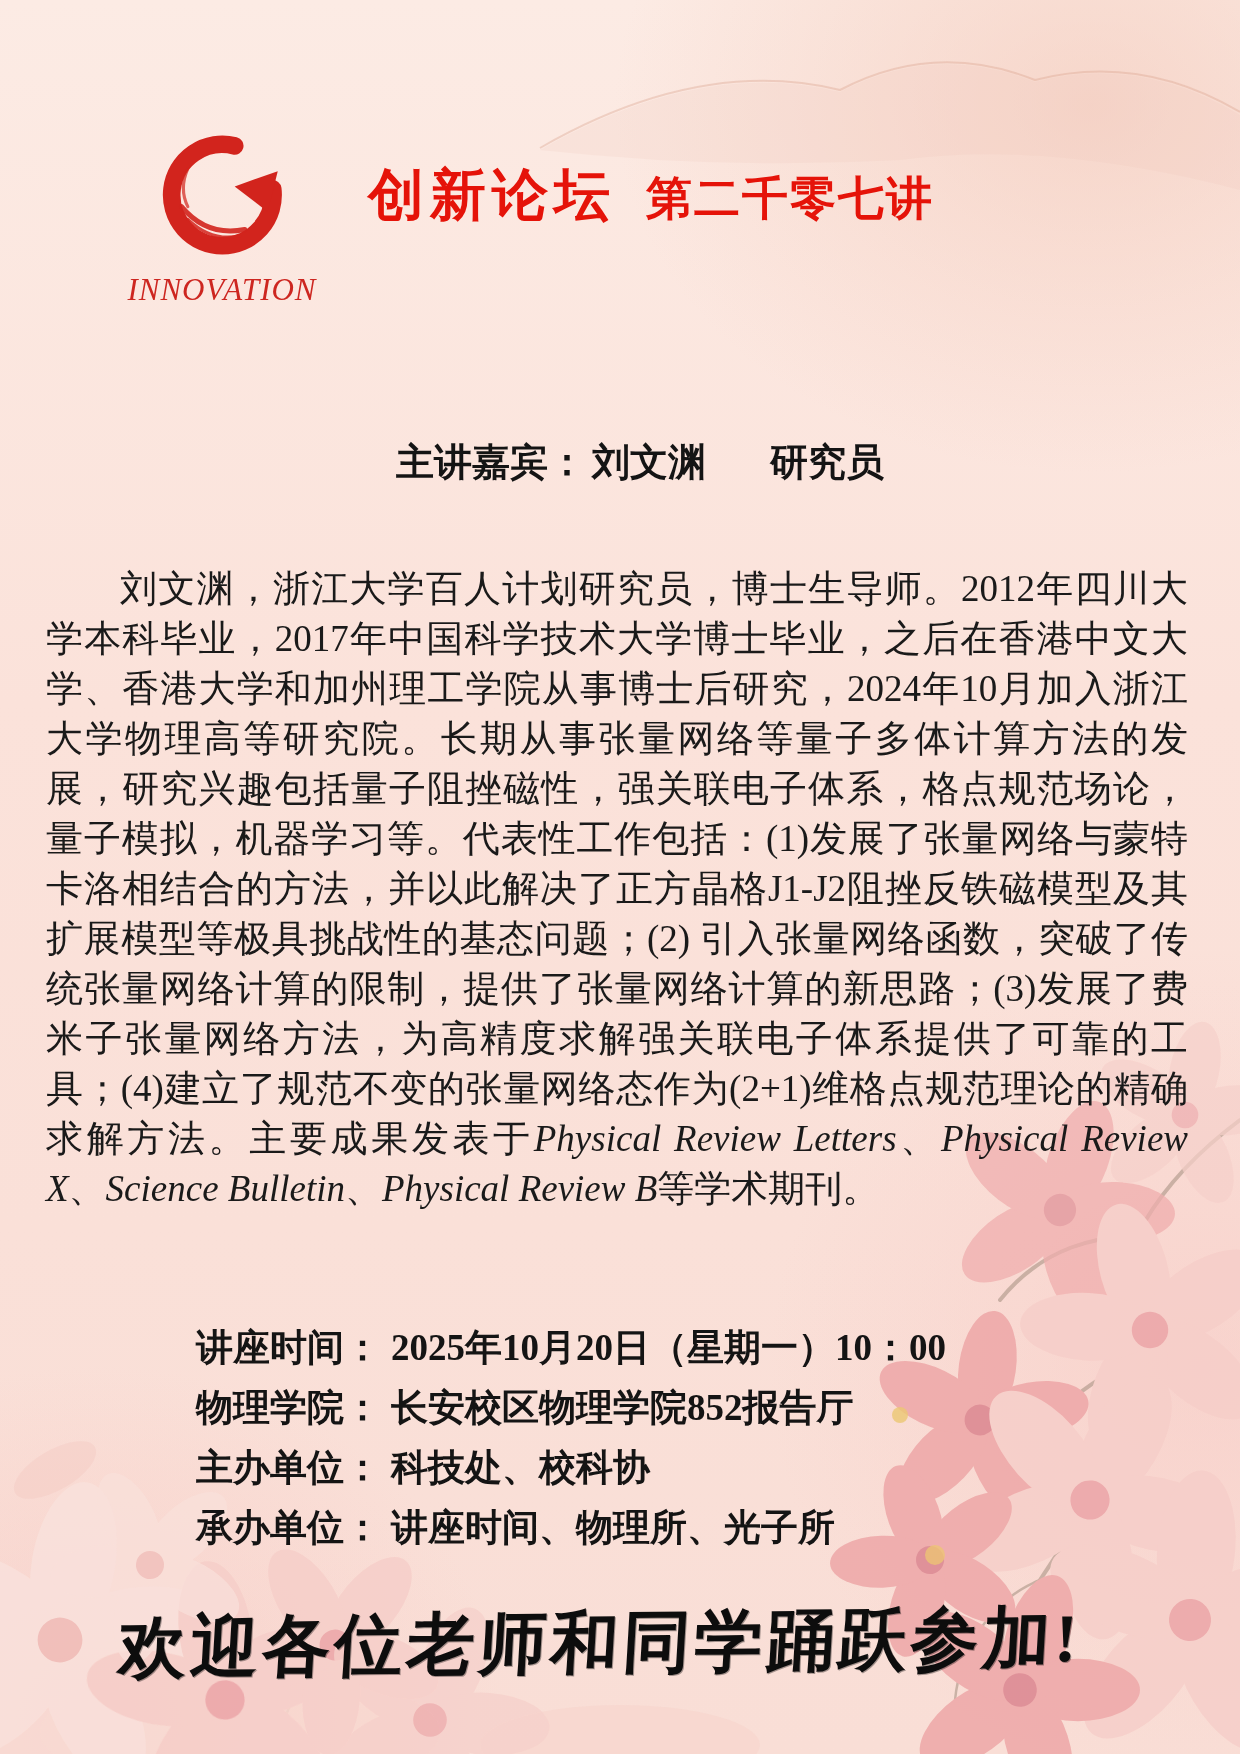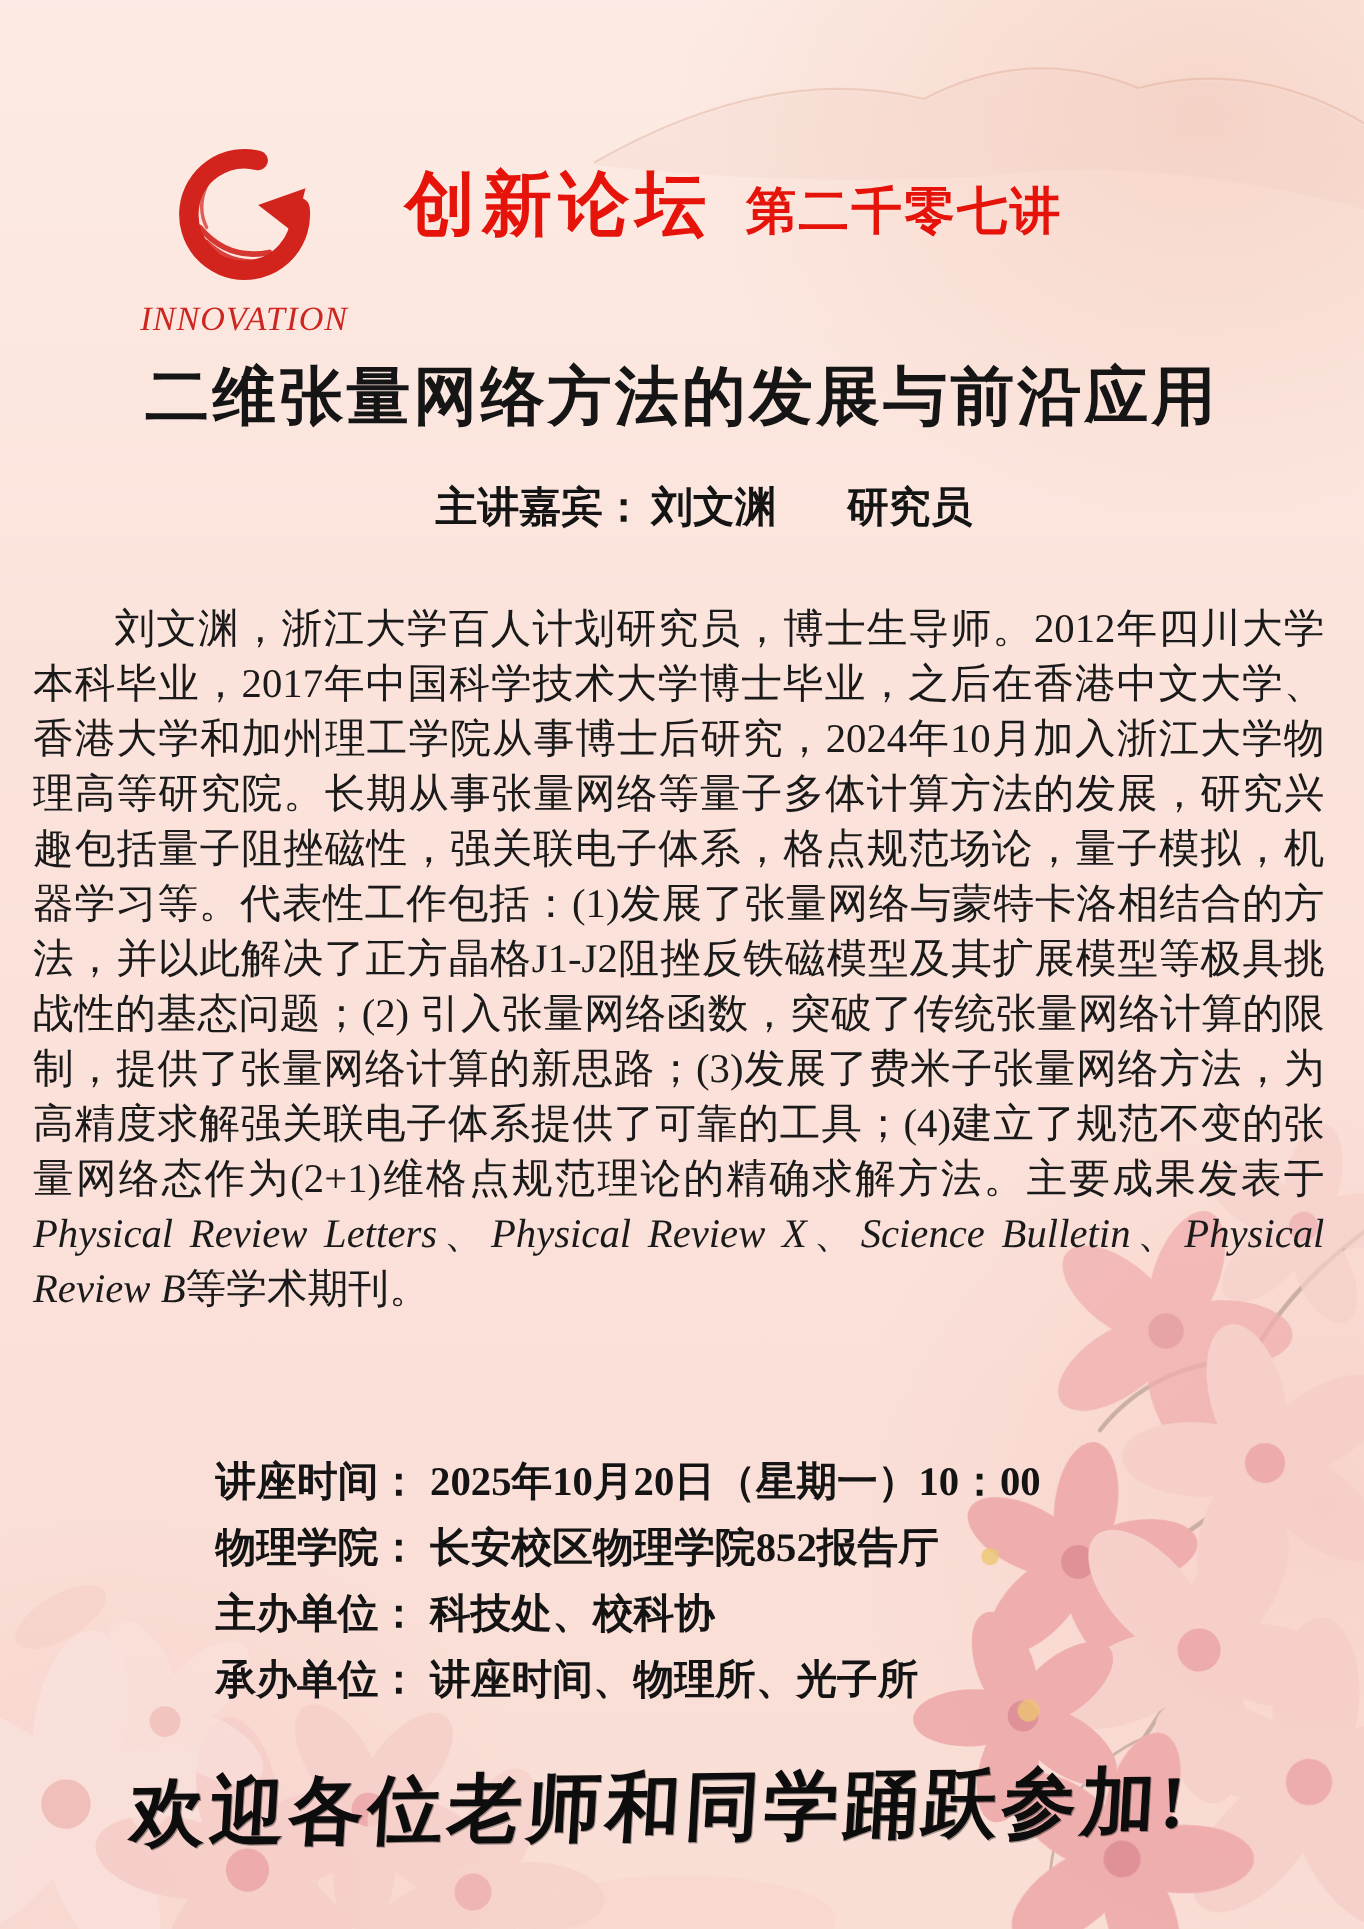--- a/index.html
+++ b/index.html
@@ -18,22 +18,22 @@
   
   .logo{position:absolute;left:112px;top:118px;width:220px;text-align:center;}
   .logo-icon{width:160px;height:152px;display:block;margin:0 auto;}
   .logo-text{
     font-family:"Liberation Serif",serif;font-size:31px;letter-spacing:1px;
     color:#cd2620;margin-top:2px;font-style:italic;
   }
   .forum-line{position:absolute;left:368px;top:142px;white-space:nowrap;}
   .forum-title{
     font-family:"Liberation Sans","DejaVu Sans",sans-serif;
-    font-size:64px;font-weight:bold;color:#e51309;letter-spacing:6px;
-    display:inline-block;vertical-align:baseline;
+    font-size:56px;font-weight:bold;color:#e51309;letter-spacing:6px;
+    display:inline-block;vertical-align:baseline;margin-top:16px;
   }
   .lecture-no{
     font-family:"Liberation Sans","DejaVu Sans",sans-serif;
     font-size:46px;font-weight:bold;color:#e51309;letter-spacing:2px;
     display:inline-block;margin-left:30px;vertical-align:baseline;
   }
 
   
   .title{
     position:absolute;top:322px;left:0;right:0;margin:0;text-align:center;
@@ -41,21 +41,21 @@
   }
 
   
   .persons{position:absolute;top:436px;left:0;right:0;text-align:center;padding-left:40px;}
   .person-line{font-size:38px;font-weight:bold;line-height:52px;white-space:nowrap;}
   .person-name{margin-left:6px;}
   .person-title{margin-left:64px;}
 
   
   .bio{
-    position:absolute;top:548px;left:30px;right:36px;margin:0;
+    position:absolute;top:548px;left:30px;right:36px;margin:16px;
     font-size:37px;line-height:50px;text-align:justify;text-indent:2em;
     color:#1a1a1a;
   }
   .bio i{font-family:"Liberation Serif",serif;}
 
   
   .details{position:absolute;top:1318px;left:196px;font-family:Liberation Serif, serif;}
   .detail-row{font-size:37px;font-weight:bold;line-height:60px;white-space:nowrap;}
   .detail-value{margin-left:10px;}
 
@@ -157,21 +157,20 @@
           <path d="M33 40 Q26 56 33 70" fill="none" stroke="#d2241d" stroke-width="2.5" stroke-linecap="round" opacity="0.7"></path>
         </svg>
         <div class="logo-text">INNOVATION</div>
       </div>
 
       <div class="forum-line">
         <span class="forum-title">创新论坛</span><span class="lecture-no">第二千零七讲</span>
       </div>
     </header>
 
-    <h1 class="title">二维张量网络方法的发展与前沿应用</h1>
 
     <div class="persons">
       <div class="person-line"><span>主讲嘉宾：</span><span class="person-name">刘文渊</span><span class="person-title">研究员</span></div>
     </div>
 
     <p class="bio"><span>刘文渊，浙江大学百人计划研究员，博士生导师。2012年四川大学本科毕业，2017年中国科学技术大学博士毕业，之后在香港中文大学、香港大学和加州理工学院从事博士后研究，2024年10月加入浙江大学物理高等研究院。长期从事张量网络等量子多体计算方法的发展，研究兴趣包括量子阻挫磁性，强关联电子体系，格点规范场论，量子模拟，机器学习等。代表性工作包括：(1)发展了张量网络与蒙特卡洛相结合的方法，并以此解决了正方晶格J1-J2阻挫反铁磁模型及其扩展模型等极具挑战性的基态问题；(2) 引入张量网络函数，突破了传统张量网络计算的限制，提供了张量网络计算的新思路；(3)发展了费米子张量网络方法，为高精度求解强关联电子体系提供了可靠的工具；(4)建立了规范不变的张量网络态作为(2+1)维格点规范理论的精确求解方法。主要成果发表于</span><i>Physical Review Letters</i><span>、</span><i>Physical Review X</i><span>、</span><i>Science Bulletin</i><span>、</span><i>Physical Review B</i><span>等学术期刊。</span></p>
 
     <section class="details">
       <div class="detail-row"><span class="detail-label">讲座时间：</span><span class="detail-value">2025年10月20日（星期一）10：00</span></div>
       <div class="detail-row"><span class="detail-label">物理学院：</span><span class="detail-value">长安校区物理学院852报告厅</span></div>

